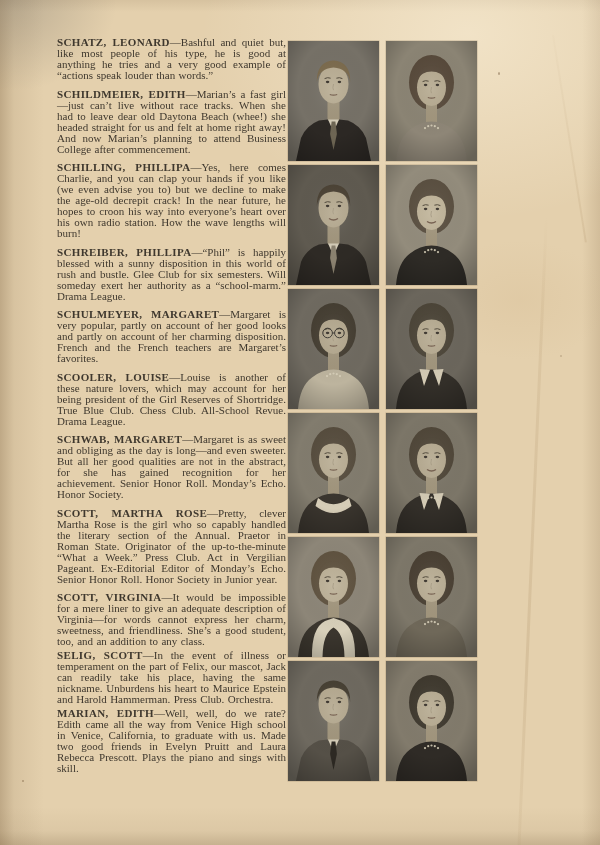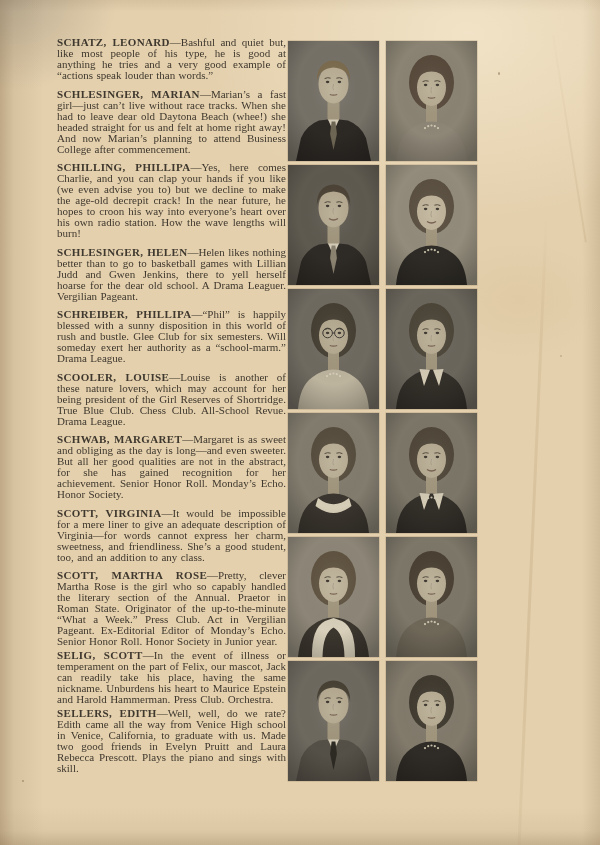--- a/index.html
+++ b/index.html
@@ -55,30 +55,30 @@
       <stop offset="0%" stop-color="#ffffff" stop-opacity="0.10"></stop>
       <stop offset="55%" stop-color="#000000" stop-opacity="0"></stop>
       <stop offset="100%" stop-color="#000000" stop-opacity="0.26"></stop>
     </radialGradient>
   </defs>
 </svg>
 
 <div class="page">
   <div class="text-col">
       <p class="entry"><b class="ename">SCHATZ, LEONARD</b><span>—</span><span>Bashful and quiet but, like most people of his type, he is good at anything he tries and a very good example of “actions speak louder than words.”</span></p>
-      <p class="entry"><b class="ename">SCHLESINGER, MARIAN</b><span>—</span><span>Marian’s a fast girl—just can’t live without race tracks. When she had to leave dear old Daytona Beach (whee!) she headed straight for us and felt at home right away! And now Marian’s planning to attend Business College after commencement.</span></p>
+      <p class="entry"><b class="ename">SCHILDMEIER, EDITH</b><span>—</span><span>Marian’s a fast girl—just can’t live without race tracks. When she had to leave dear old Daytona Beach (whee!) she headed straight for us and felt at home right away! And now Marian’s planning to attend Business College after commencement.</span></p>
       <p class="entry"><b class="ename">SCHILLING, PHILLIPA</b><span>—</span><span>Yes, here comes Charlie, and you can clap your hands if you like (we even advise you to) but we decline to make the age-old decrepit crack! In the near future, he hopes to croon his way into everyone’s heart over his own radio station. How the wave lengths will burn!</span></p>
-      <p class="entry"><b class="ename">SCHLESINGER, HELEN</b><span>—</span><span>Helen likes nothing better than to go to basketball games with Lillian Judd and Gwen Jenkins, there to yell herself hoarse for the dear old school. A Drama Leaguer. Vergilian Pageant.</span></p>
       <p class="entry"><b class="ename">SCHREIBER, PHILLIPA</b><span>—</span><span>“Phil” is happily blessed with a sunny disposition in this world of rush and bustle. Glee Club for six semesters. Will someday exert her authority as a “school-marm.” Drama League.</span></p>
+      <p class="entry"><b class="ename">SCHULMEYER, MARGARET</b><span>—</span><span>Margaret is very popular, partly on account of her good looks and partly on account of her charming disposition. French and the French teachers are Margaret’s favorites.</span></p>
       <p class="entry"><b class="ename">SCOOLER, LOUISE</b><span>—</span><span>Louise is another of these nature lovers, which may account for her being president of the Girl Reserves of Shortridge. True Blue Club. Chess Club. All-School Revue. Drama League.</span></p>
       <p class="entry"><b class="ename">SCHWAB, MARGARET</b><span>—</span><span>Margaret is as sweet and obliging as the day is long—and even sweeter. But all her good qualities are not in the abstract, for she has gained recognition for her achievement. Senior Honor Roll. Monday’s Echo. Honor Society.</span></p>
+      <p class="entry"><b class="ename">SCOTT, MARTHA ROSE</b><span>—</span><span>Pretty, clever Martha Rose is the girl who so capably handled the literary section of the Annual. Praetor in Roman State. Originator of the up-to-the-minute “What a Week.” Press Club. Act in Vergilian Pageant. Ex-Editorial Editor of Monday’s Echo. Senior Honor Roll. Honor Society in Junior year.</span></p>
       <p class="entry"><b class="ename">SCOTT, VIRGINIA</b><span>—</span><span>It would be impossible for a mere liner to give an adequate description of Virginia—for words cannot express her charm, sweetness, and friendliness. She’s a good student, too, and an addition to any class.</span></p>
-      <p class="entry"><b class="ename">SCOTT, MARTHA ROSE</b><span>—</span><span>Pretty, clever Martha Rose is the girl who so capably handled the literary section of the Annual. Praetor in Roman State. Originator of the up-to-the-minute “What a Week.” Press Club. Act in Vergilian Pageant. Ex-Editorial Editor of Monday’s Echo. Senior Honor Roll. Honor Society in Junior year.</span></p>
       <p class="entry"><b class="ename">SELIG, SCOTT</b><span>—</span><span>In the event of illness or temperament on the part of Felix, our mascot, Jack can readily take his place, having the same nickname. Unburdens his heart to Maurice Epstein and Harold Hammerman. Press Club. Orchestra.</span></p>
-      <p class="entry"><b class="ename">SELLERS, EDITH</b><span>—</span><span>Well, well, do we rate? Edith came all the way from Venice High school in Venice, California, to graduate with us. Made two good friends in Evelyn Pruitt and Laura Rebecca Prescott. Plays the piano and sings with skill.</span></p>
+      <p class="entry"><b class="ename">MARIAN, EDITH</b><span>—</span><span>Well, well, do we rate? Edith came all the way from Venice High school in Venice, California, to graduate with us. Made two good friends in Evelyn Pruitt and Laura Rebecca Prescott. Plays the piano and sings with skill.</span></p>
     </div>
   <div class="photo-grid">
       <figure class="cell" title="Young man, short fair hair, dark suit and tie">
         <svg viewBox="0 0 91 120" width="91" height="120" role="img">
           <rect width="91" height="120" fill="#767167"></rect>
           <rect x="39.5" y="56" width="12" height="24" fill="#a2967d"></rect>
           <path d="M8,120 L13,97 Q18,84.5 31,79.5 L40,78.5 L45.5,87 L51,78.5 L60,79.5 Q73,84.5 78,97 L83,120 Z" fill="#2c2824"></path>
           <path d="M40,78.5 L51,78.5 L45.5,91 Z" fill="#d6ceb9"></path>
           <path d="M43.6,80.5 L47.4,80.5 L48.9,93 L45.5,109 L42.1,93 Z" fill="#6e6654"></path>
           <ellipse cx="45.5" cy="43" rx="15" ry="19.5" fill="#b9ad93"></ellipse>

